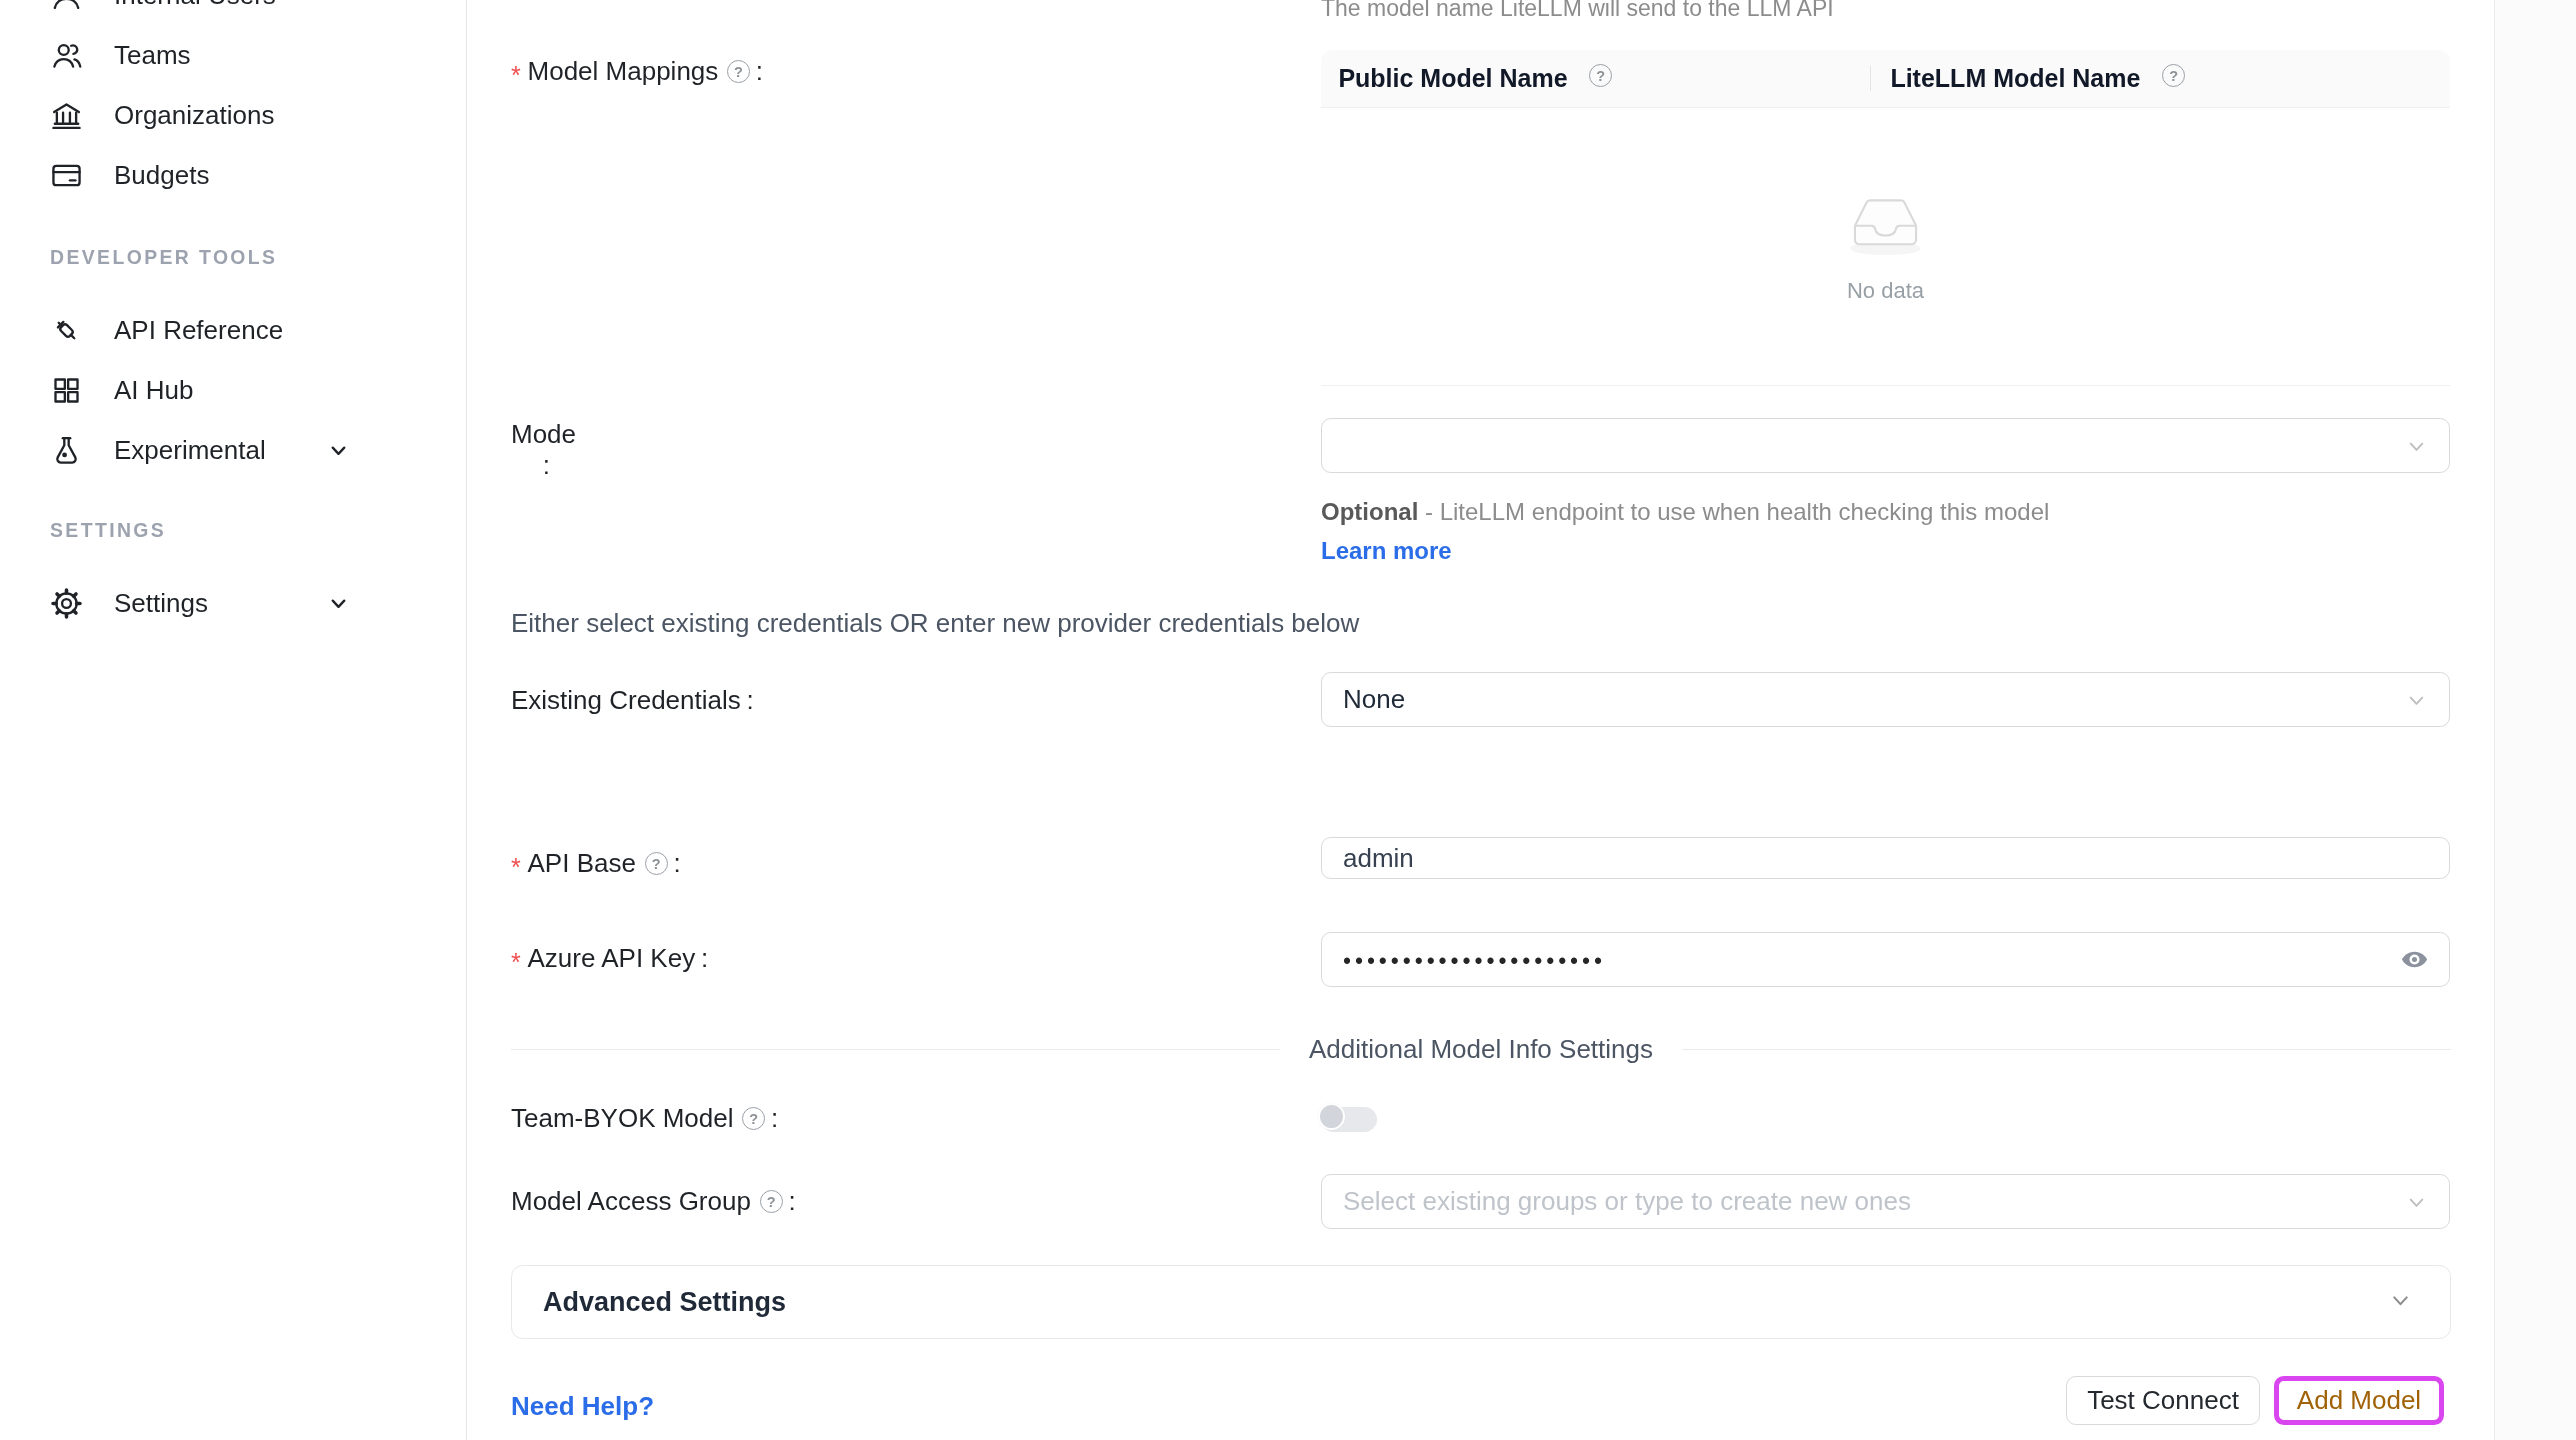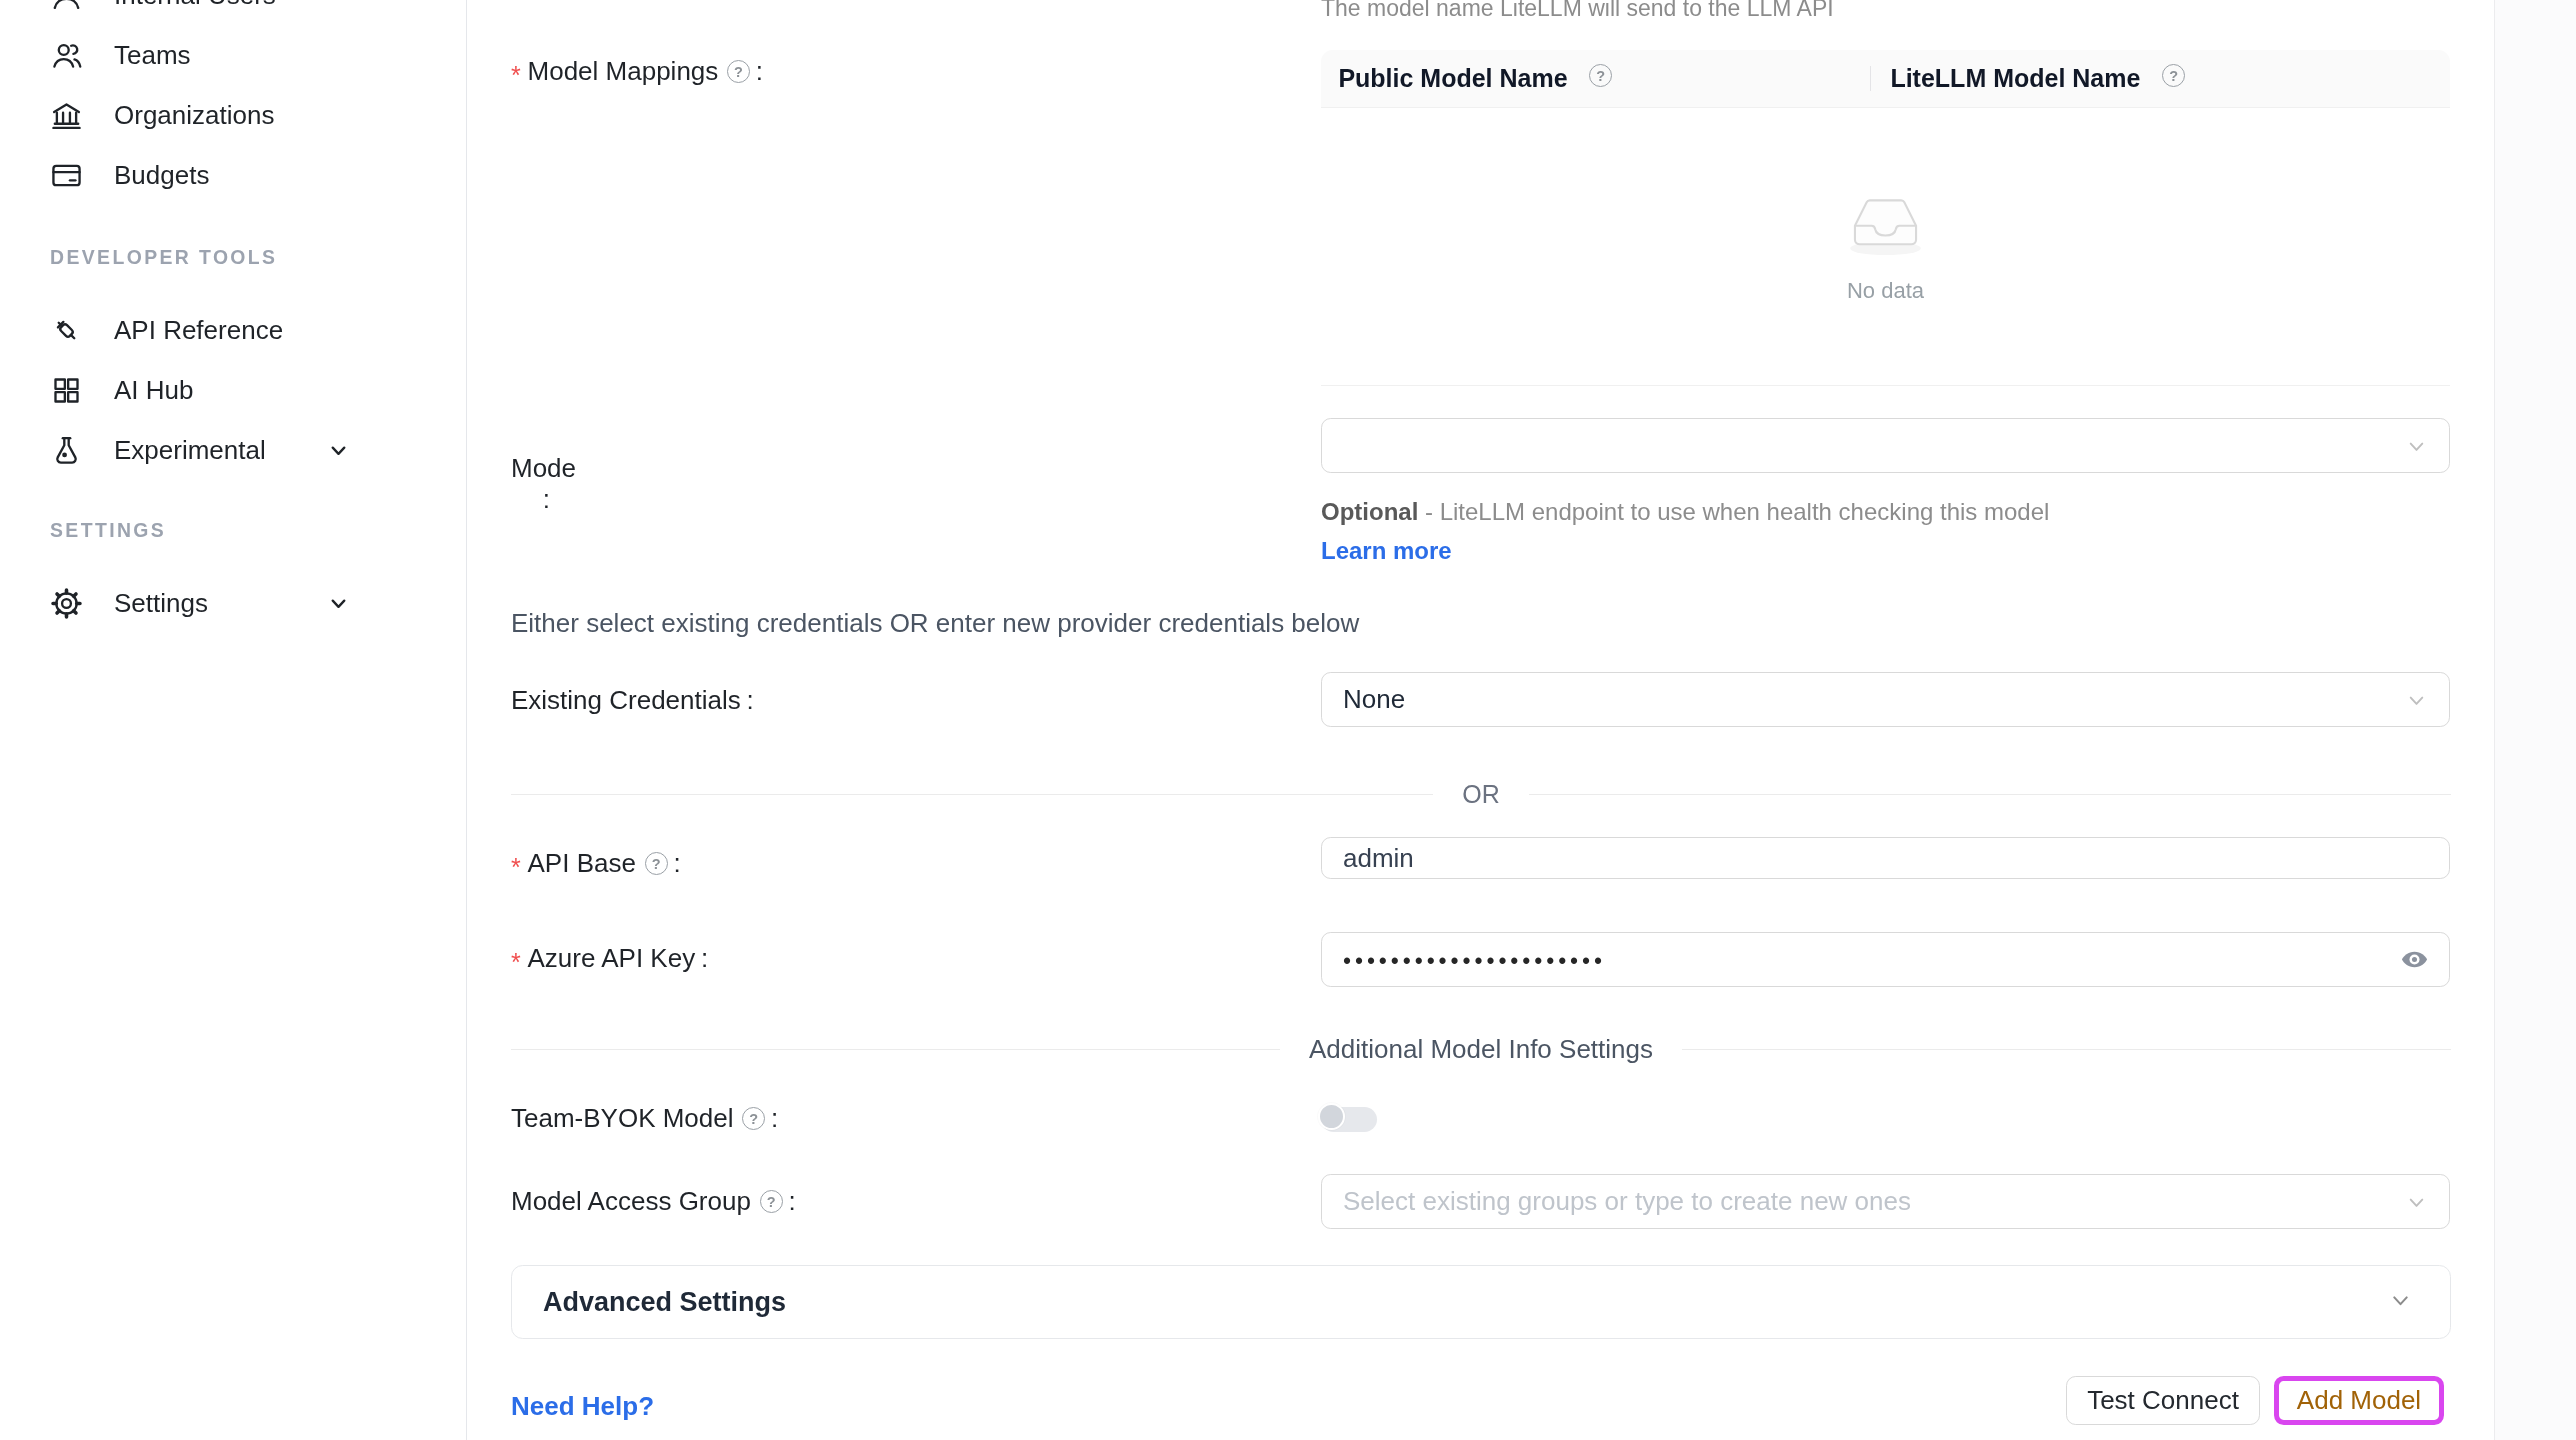--- a/index.html
+++ b/index.html
@@ -237,21 +237,21 @@
           <svg width="105" height="74" viewBox="0 0 64 46">
             <ellipse cx="32" cy="40" rx="22" ry="4.2" fill="#f5f5f5"></ellipse>
             <path d="M13 26 L20.3 11.4 a2.2 2.2 0 0 1 2 -1.2 H41.7 a2.2 2.2 0 0 1 2 1.2 L51 26 V34.5 a3 3 0 0 1 -3 3 H16 a3 3 0 0 1 -3 -3 Z" fill="#fdfdfd" stroke="#d9d9d9" stroke-width="1.3"></path>
             <path d="M13 26 H23.3 c1.2 0 2.1 .9 2.3 2.1 .4 2.1 2.3 3.9 6.4 3.9 s6 -1.8 6.4 -3.9 c.2 -1.2 1.1 -2.1 2.3 -2.1 H51" fill="none" stroke="#d9d9d9" stroke-width="1.3"></path>
           </svg>
         </span>
         <span class="empty-text">No data</span>
       </div>
     </div>
 
-    <div class="flabel" style="top:453px;flex-direction:column;">
+    <div class="flabel" style="top:419px;flex-direction:column;">
       <span>Mode</span>
       <span class="colon">:</span>
     </div>
     <div class="ctrl" style="top:418px;">
       <div class="selectbox">
         <span></span>
         <span class="chev">
           <svg class="chevsvg" viewBox="0 0 28 28" fill="none" stroke="#bfbfbf" stroke-width="2" stroke-linecap="round" stroke-linejoin="round">
               <polyline points="8,11 14,17.5 20,11"></polyline>
             </svg>
@@ -274,25 +274,20 @@
       <div class="selectbox">
         <span>None</span>
         <span class="chev">
           <svg class="chevsvg" viewBox="0 0 28 28" fill="none" stroke="#bfbfbf" stroke-width="2" stroke-linecap="round" stroke-linejoin="round">
               <polyline points="8,11 14,17.5 20,11"></polyline>
             </svg>
         </span>
       </div>
     </div>
 
-    <div class="divider-line" style="top:778px; height:33px;">
-      <div class="dline"></div>
-      <div class="dtext">OR</div>
-      <div class="dline"></div>
-    </div>
 
     <div class="flabel" style="top:848px;">
       <span class="req">*</span>
       <span>API Base</span>
       <span class="qicon">
           <span>?</span>
         </span>
       <span class="colon">:</span>
     </div>
     <div class="ctrl" style="top:837px;">

